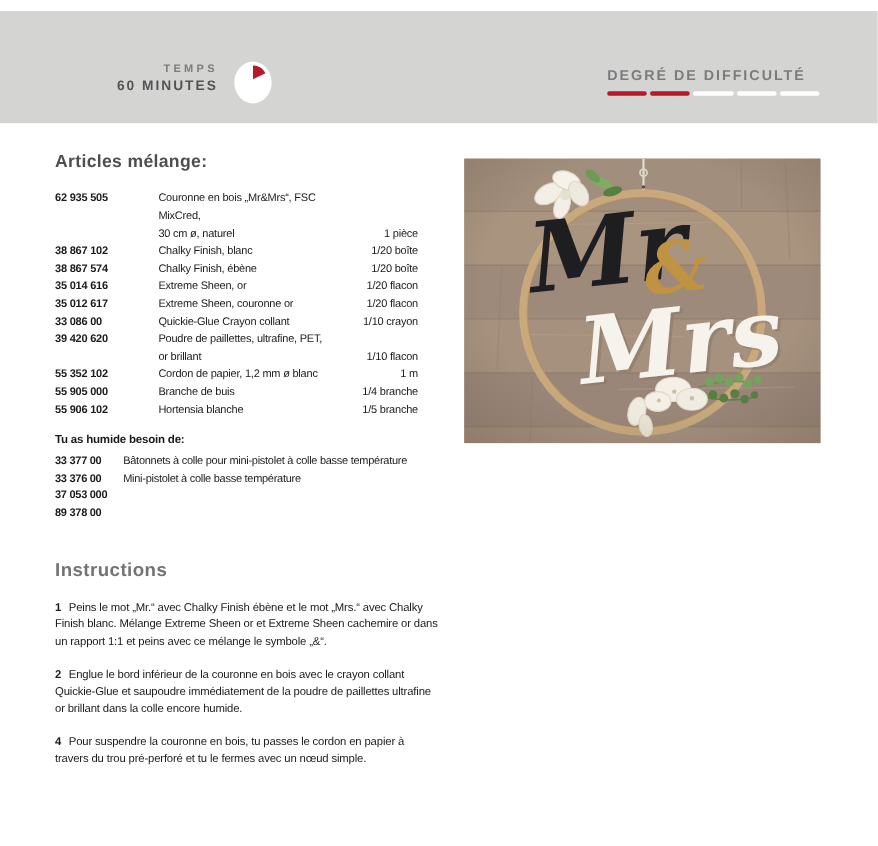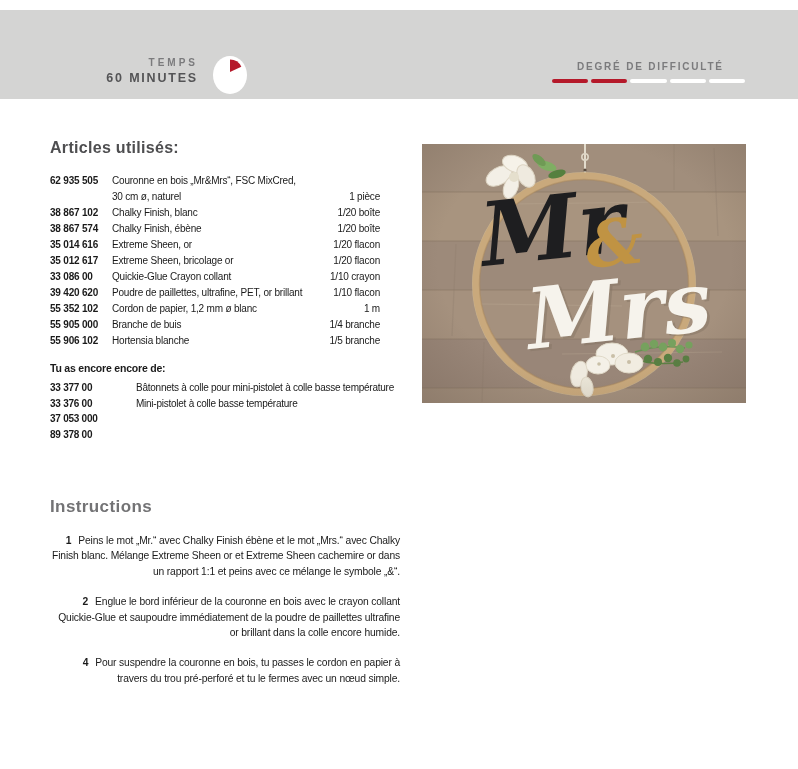--- a/index.html
+++ b/index.html
@@ -1,49 +1,49 @@
 <!DOCTYPE html>
 <html><head>
 <meta charset="utf-8">
 <style>
   * { margin:0; padding:0; box-sizing:border-box; }
   html,body { width:798px; height:769px; background:#ffffff; font-family:"Liberation Sans", sans-serif; position:relative; overflow:hidden; }
 
-  .band { position:absolute; left:0; top:10px; width:798px; height:89px; background:#d4d4d3; }
+  .band { position:absolute; left:0; top:10px; width:798px; height:102px; background:#d4d4d3; }
 
   .time-block { position:absolute; left:0; top:47px; width:198px; text-align:right; }
   .time-label { font-size:10px; font-weight:bold; letter-spacing:3px; color:#7b7b7d; }
   .time-value { font-size:12.5px; font-weight:bold; letter-spacing:1.8px; color:#545456; margin-top:3px; }
 
   .clock { position:absolute; left:212px; top:45px; width:36px; height:40px; }
 
   .diff-block { position:absolute; left:552px; top:51px; width:193px; }
-  .diff-label { font-size:10px; font-weight:bold; letter-spacing:1.8px; color:#7b7b7d; white-space:nowrap;margin-left:25px; }
+  .diff-label { font-size:13px; font-weight:bold; letter-spacing:1.8px; color:#7b7b7d; white-space:nowrap; }
   .diff-meter { margin-top:7px; display:flex; gap:3px; }
   .diff-bar { flex:1; height:4px; background:#ffffff; border-radius:2px; }
   .diff-bar.filled { background:#b5192a; }
 
   .col-left { position:absolute; left:50px; top:139px; width:330px; }
   h1.sec { font-size:16px; font-weight:bold; letter-spacing:0.3px; color:#4e4e50; margin-bottom:16px; }
 
-  .item-row { display:flex; font-size:10px; line-height:16px; letter-spacing:-0.2px; color:#1a1a1a; }
+  .item-row { display:flex; font-size:10px; line-height:16px; letter-spacing:-0.2px; color:#1a1a1a;gap:32px; }
   .item-num { width:62px; flex:none; font-weight:bold; }
   .item-desc { flex:1; min-width:0; }
   .item-desc .l2:empty { display:none; }
   .item-qty { flex:none; margin-left:6px; text-align:right; align-self:flex-end; white-space:nowrap; }
 
   .subhead { font-size:10.5px; font-weight:bold; color:#1a1a1a; margin:12px 0 4px 0; line-height:15px; letter-spacing:-0.2px; }
-  .tool-row { display:flex; font-size:10px; line-height:15.5px; letter-spacing:-0.25px; color:#1a1a1a; white-space:nowrap;gap:24px; }
+  .tool-row { display:flex; font-size:10px; line-height:15.5px; letter-spacing:-0.25px; color:#1a1a1a; white-space:nowrap; }
   .tool-row .item-desc { overflow:visible; }
 
   .photo { position:absolute; left:422px; top:144px; width:324px; height:259px; }
 
   .instructions { position:absolute; left:50px; top:497px; width:350px; }
-  h2.sec { font-size:17px; font-weight:bold; letter-spacing:0.4px; color:#737375; margin-bottom:16px; }
-  .step { font-size:10.3px; line-height:15.4px; letter-spacing:-0.15px; color:#1b1b1b; margin-bottom:15px;text-align:right; }
+  h2.sec { font-size:17px; font-weight:bold; letter-spacing:0.4px; color:#737375; margin-bottom:16px;margin-top:12px; }
+  .step { font-size:10.3px; line-height:15.4px; letter-spacing:-0.15px; color:#1b1b1b; margin-bottom:15px; }
   .step b { margin-right:7px; }
 </style>
 </head>
 <body>
 
 <div class="band">
   <div class="time-block">
     <div class="time-label">TEMPS</div>
     <div class="time-value">60 MINUTES</div>
   </div>
@@ -59,21 +59,21 @@
         <span class="diff-bar filled" style="background: rgb(181, 25, 42);"></span>
         <span class="diff-bar filled" style="background: rgb(181, 25, 42);"></span>
         <span class="diff-bar"></span>
         <span class="diff-bar"></span>
         <span class="diff-bar"></span>
       </div>
   </div>
 </div>
 
 <div class="col-left">
-  <h1 class="sec">Articles utilisés:</h1>
+  <h1 class="sec">Articles mélange:</h1>
 
   <div>
 
       <div class="item-row">
         <div class="item-num">62 935 505</div>
         <div class="item-desc">
           <div class="l1">Couronne en bois „Mr&amp;Mrs“, FSC MixCred,</div>
           <div class="l2">30 cm ø, naturel</div>
         </div>
         <div class="item-qty">1 pièce</div>
@@ -102,21 +102,21 @@
         <div class="item-desc">
           <div class="l1">Extreme Sheen, or</div>
 
         </div>
         <div class="item-qty">1/20 flacon</div>
       </div>
 
       <div class="item-row">
         <div class="item-num">35 012 617</div>
         <div class="item-desc">
-          <div class="l1">Extreme Sheen, bricolage or</div>
+          <div class="l1">Extreme Sheen, couronne or</div>
 
         </div>
         <div class="item-qty">1/20 flacon</div>
       </div>
 
       <div class="item-row">
         <div class="item-num">33 086 00</div>
         <div class="item-desc">
           <div class="l1">Quickie-Glue Crayon collant</div>
 
@@ -154,21 +154,21 @@
       <div class="item-row">
         <div class="item-num">55 906 102</div>
         <div class="item-desc">
           <div class="l1">Hortensia blanche</div>
 
         </div>
         <div class="item-qty">1/5 branche</div>
       </div>
     </div>
 
-  <div class="subhead">Tu as encore encore de:</div>
+  <div class="subhead">Tu as humide besoin de:</div>
 
   <div>
 
       <div class="tool-row">
         <div class="item-num">33 377 00</div>
         <div class="item-desc">Bâtonnets à colle pour mini-pistolet à colle basse température</div>
       </div>
 
       <div class="tool-row">
         <div class="item-num">33 376 00</div>

